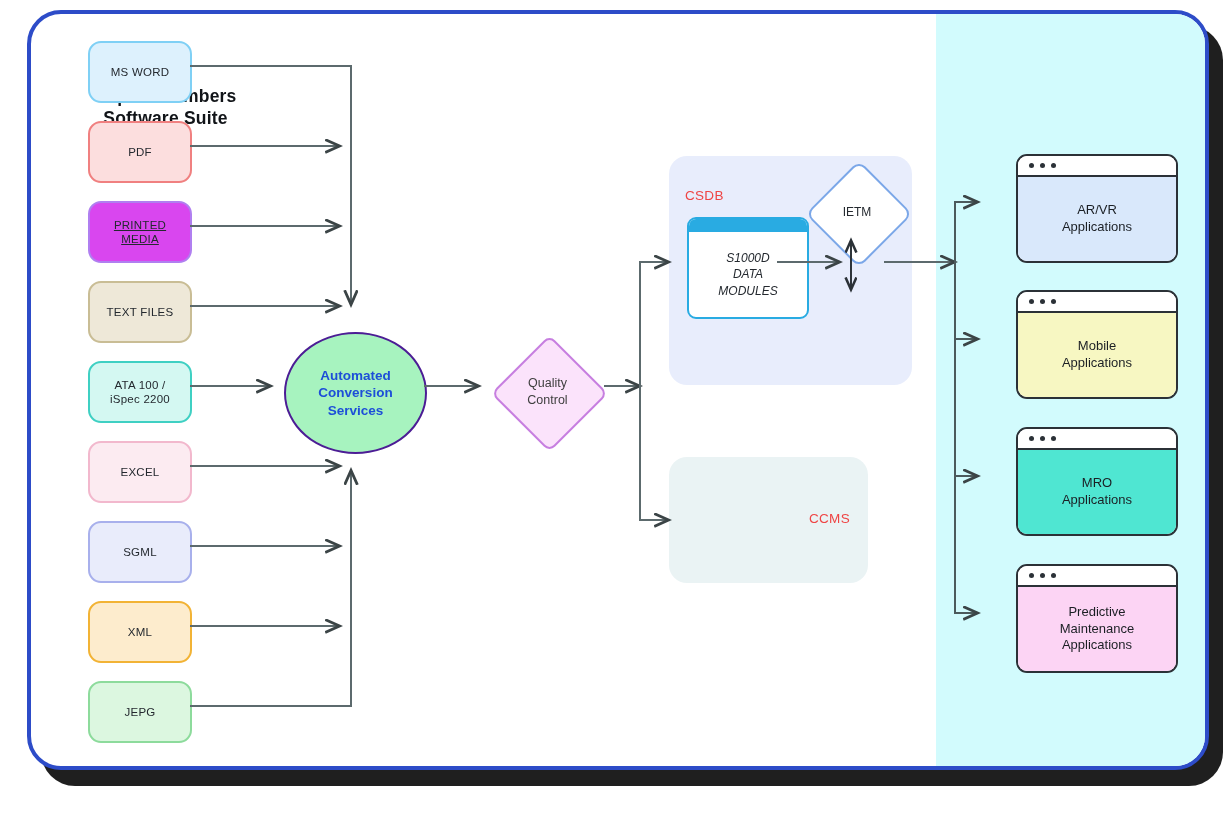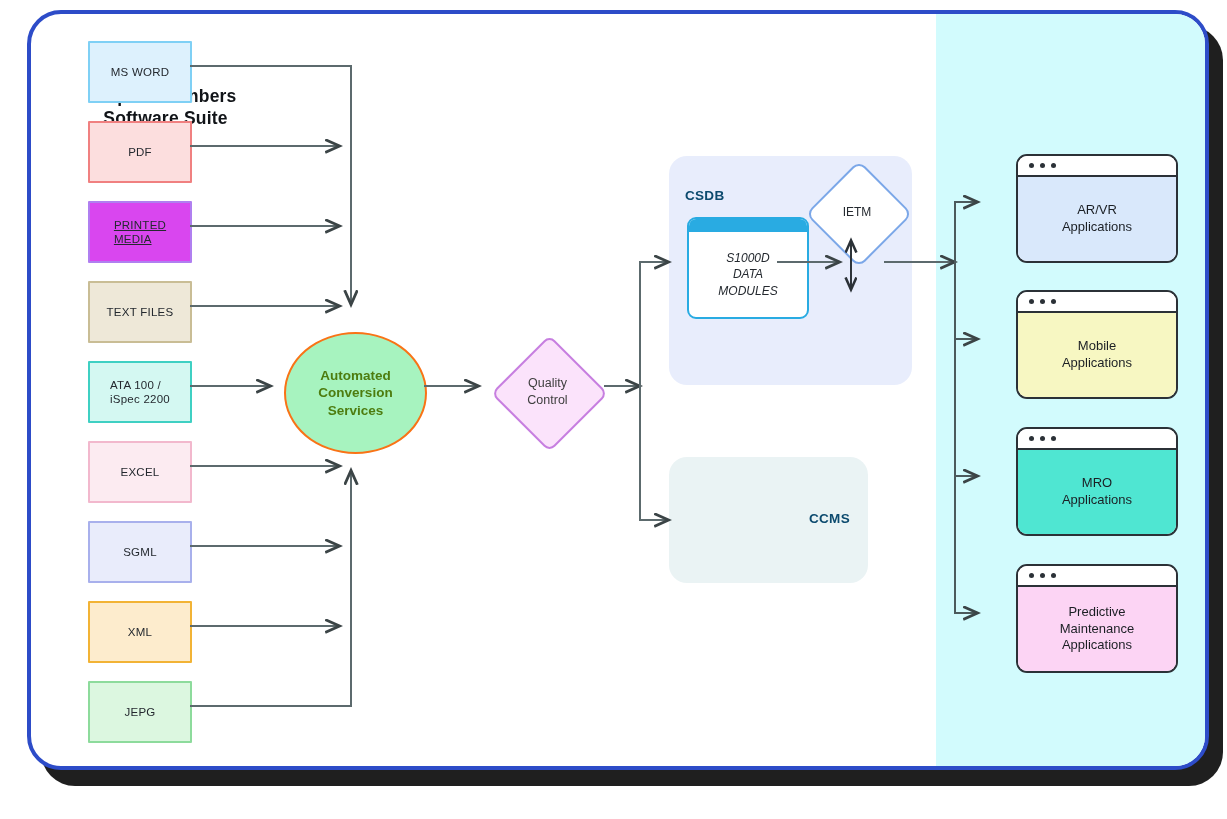--- a/index.html
+++ b/index.html
@@ -24,50 +24,50 @@
     position:absolute;left:0;top:72px;width:269px;text-align:center;
     font-size:17.5px;font-weight:700;color:#111418;line-height:1.25;
     letter-spacing:.2px;white-space:pre-line;
   }
 
   
   #wires{position:absolute;left:0;top:0;width:1227px;height:819px;pointer-events:none;}
 
   
   .src{
-    position:absolute;width:100px;height:58px;border-radius:1px;
+    position:absolute;width:100px;height:58px;border-radius:13px;
     border:2px solid #999;display:flex;align-items:center;justify-content:center;
-    text-align:left;font-size:11.5px;color:#24292f;line-height:1.22;
+    text-align:center;font-size:11.5px;color:#24292f;line-height:1.22;
     letter-spacing:.25px;white-space:pre-line;
   }
 
   
   .circle{
     position:absolute;left:280px;top:328px;width:139px;height:118px;
-    border-radius:50%;background:#a7f3bf;border:2px solid #f97316;
+    border-radius:50%;background:#a7f3bf;border:2px solid #4c1d95;
     display:flex;align-items:center;justify-content:center;text-align:center;
-    font-size:13.5px;font-weight:600;color:#4d7c0f;line-height:1.3;
+    font-size:13.5px;font-weight:600;color:#1d4ed8;line-height:1.3;
     white-space:pre-line;
   }
   .diamond-wrap{position:absolute;left:487px;top:331px;width:113px;height:113px;}
   .diamond-wrap .shape{
     position:absolute;left:50%;top:50%;width:79px;height:79px;
     margin:-39.5px 0 0 -39.5px;transform:rotate(45deg);
     background:#fbe3fb;border:2px solid #c77fe0;border-radius:8px;
   }
   .diamond-wrap .lbl{
     position:absolute;left:0;top:0;width:100%;height:100%;
     display:flex;align-items:center;justify-content:center;text-align:center;
     font-size:12.5px;color:#404040;line-height:1.3;white-space:pre-line;
   }
 
   
   .group{position:absolute;border-radius:18px;}
   .group-label{
-    position:absolute;font-size:13.5px;font-weight:700;color:#0c4a6e;letter-spacing:.3px;
+    position:absolute;font-size:13.5px;font-weight:400;color:#ef4444;letter-spacing:.3px;
   }
   .winbox{
     position:absolute;background:#ffffff;border-radius:9px;overflow:hidden;
     display:flex;flex-direction:column;
   }
   .winbox .bar{height:13px;width:100%;}
   .winbox .body{
     flex:1;display:flex;align-items:center;justify-content:center;text-align:center;
     font-size:12px;color:#24292f;line-height:1.35;white-space:pre-line;
   }

